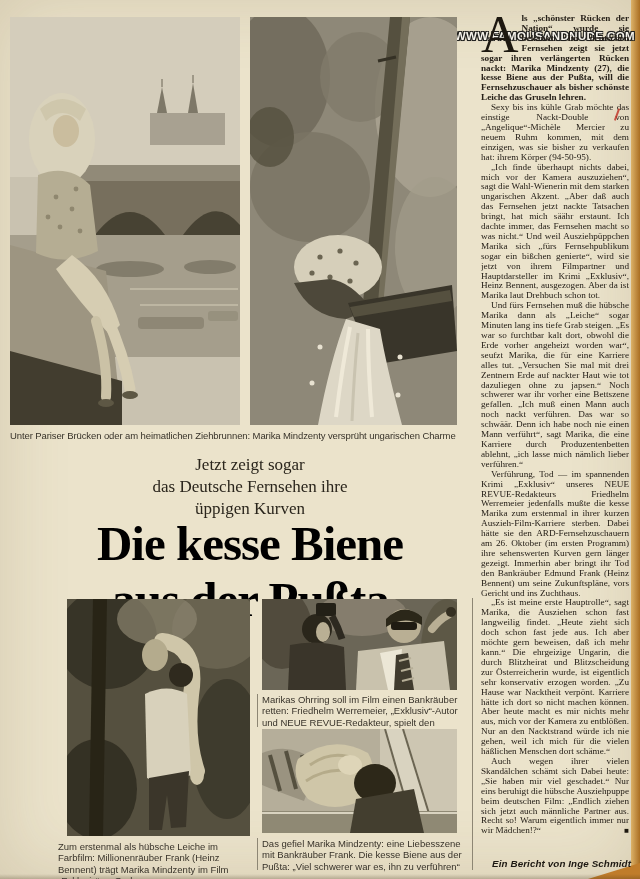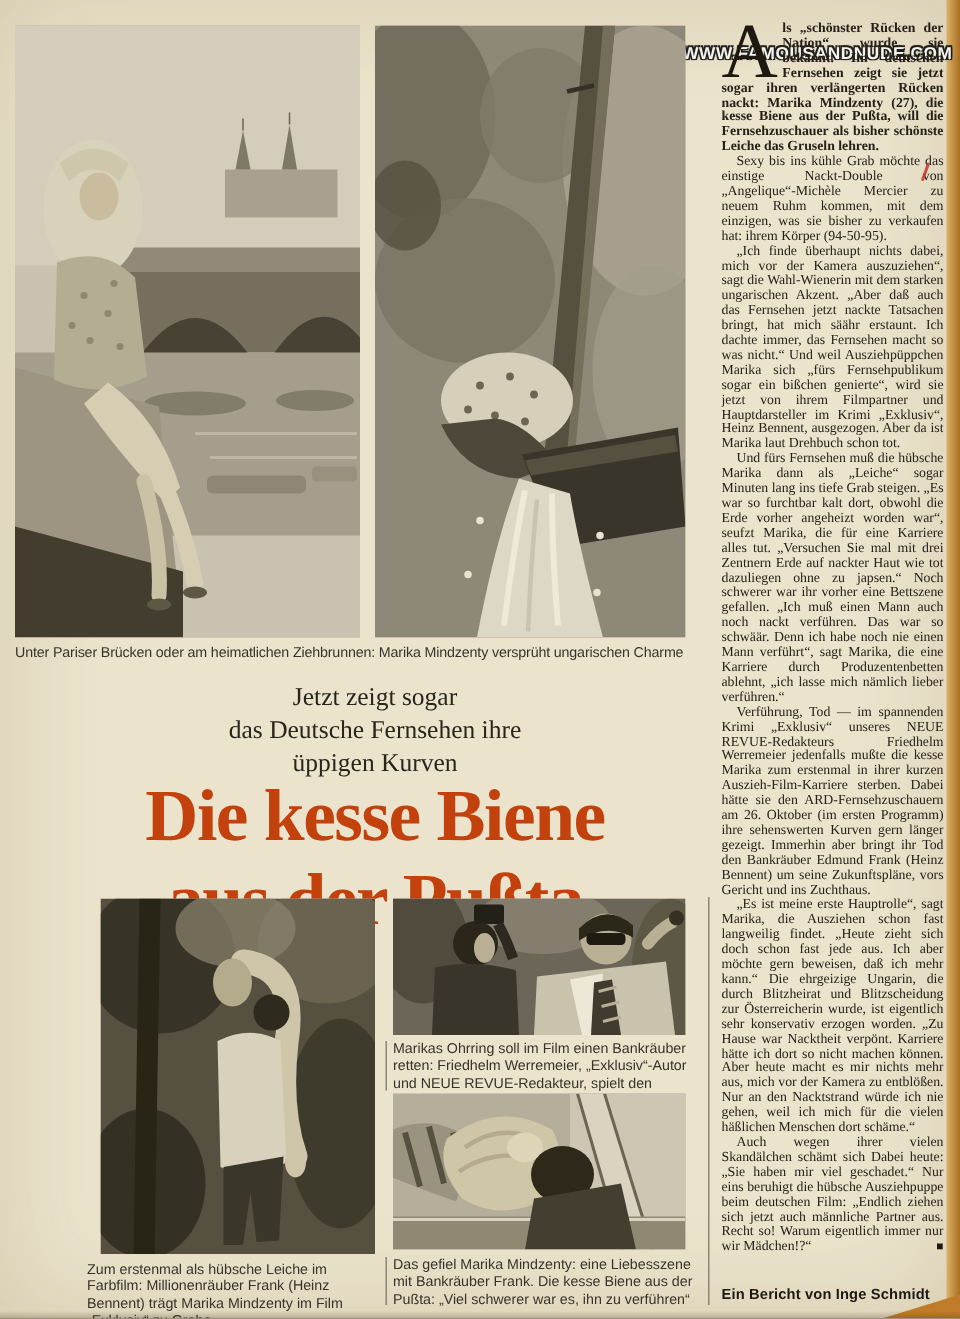--- a/index.html
+++ b/index.html
@@ -36,33 +36,33 @@
   
   .vrule{width:1px;background:#8d8674;}
   .vrule-right{left:472px;top:598px;height:272px;}
   .vrule-left1{left:257px;top:694px;height:33px;}
   .vrule-left2{left:257px;top:838px;height:32px;}
   
   .kicker{left:30px;top:454px;width:440px;text-align:center;
     font-family:"Liberation Serif",serif;font-size:17px;line-height:22px;color:#2a251c;}
   .headline{left:20px;top:516px;width:460px;text-align:center;
     font-family:"Liberation Serif",serif;font-weight:700;font-size:49px;
-    line-height:56px;letter-spacing:-1px;color:#c2410c;}
+    line-height:56px;letter-spacing:-1px;color:#000000;}
   
   .article{left:481px;top:14px;width:148px;height:844px;overflow:hidden;
     font-family:"Liberation Serif",serif;font-size:9.2px;line-height:9.9px;
     text-align:justify;color:#262019;hyphens:auto;}
   .article p{margin:0;}
   .article p.ind{text-indent:10px;}
   .lede{font-weight:700;}
   .dropcap{float:left;font-size:52px;line-height:37px;padding:2px 3px 0 0;
     font-weight:400;color:#1d1810;}
   .endmark{float:right;font-size:8px;line-height:9.9px;color:#1d1810;}
-  .byline{left:481px;top:858px;width:150px;text-align:left;
-    font-weight:700;font-size:9.8px;color:#1d1812;letter-spacing:.1px;}
+  .byline{left:481px;top:858px;width:150px;text-align:right;
+    font-weight:700;font-size:9.8px;color:#1d1812;letter-spacing:.1px;font-style:italic;}
   .pen-mark{left:616px;top:108px;width:2px;height:13px;background:#c2392b;
     transform:rotate(20deg);border-radius:1px;opacity:.85;}
 </style>
 </head>
 <body>
 
 <div id="page">
 
   <div class="abs edge-right"></div>
   <div class="abs edge-wedge"></div>

